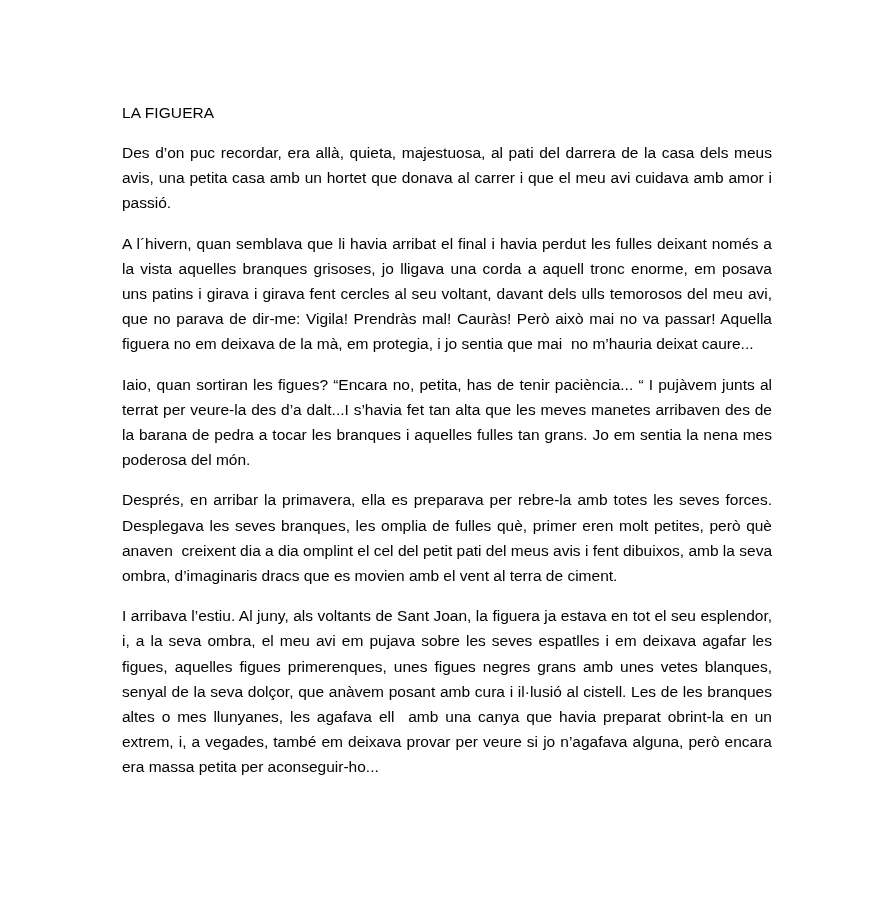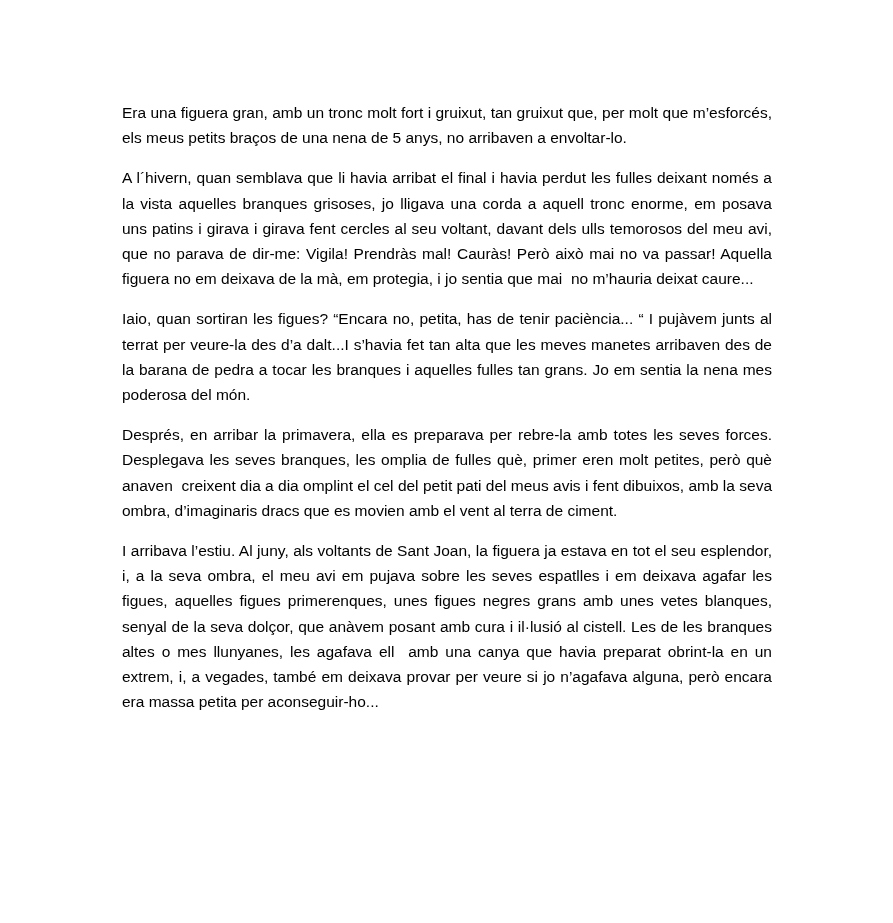--- a/index.html
+++ b/index.html
@@ -42,23 +42,24 @@
   }
   .para:last-child {
     margin-bottom: 12px;
   }
 </style>
 </head>
 <body>
 
 <div class="page">
 
+  <h1 class="doc-title">LA FIGUERA</h1>
 
+  <p class="para">Des d’on puc recordar, era allà, quieta, majestuosa, al pati del darrera de la casa dels meus avis, una petita casa amb un hortet que donava al carrer i que el meu avi cuidava amb amor i passió.</p>
 
-  <p class="para">Era una figuera gran, amb un tronc molt fort i gruixut, tan gruixut que, per molt que m’esforcés, els meus petits braços de una nena de 5 anys, no arribaven a envoltar-lo.</p>
 
   <p class="para">A l´hivern, quan semblava que li havia arribat el final i havia perdut les fulles deixant només a la vista aquelles branques grisoses, jo lligava una corda a aquell tronc enorme, em posava uns patins i girava i girava fent cercles al seu voltant, davant dels ulls temorosos del meu avi, que no parava de dir-me: Vigila! Prendràs mal! Cauràs! Però això mai no va passar! Aquella figuera no em deixava de la mà, em protegia, i jo sentia que mai  no m’hauria deixat caure...</p>
 
   <p class="para">Iaio, quan sortiran les figues? “Encara no, petita, has de tenir paciència... “ I pujàvem junts al terrat per veure-la des d’a dalt...I s’havia fet tan alta que les meves manetes arribaven des de la barana de pedra a tocar les branques i aquelles fulles tan grans. Jo em sentia la nena mes poderosa del món.</p>
 
   <p class="para">Després, en arribar la primavera, ella es preparava per rebre-la amb totes les seves forces. Desplegava les seves branques, les omplia de fulles què, primer eren molt petites, però què anaven  creixent dia a dia omplint el cel del petit pati del meus avis i fent dibuixos, amb la seva ombra, d’imaginaris dracs que es movien amb el vent al terra de ciment.</p>
 
   <p class="para">I arribava l’estiu. Al juny, als voltants de Sant Joan, la figuera ja estava en tot el seu esplendor, i, a la seva ombra, el meu avi em pujava sobre les seves espatlles i em deixava agafar les figues, aquelles figues primerenques, unes figues negres grans amb unes vetes blanques, senyal de la seva dolçor, que anàvem posant amb cura i il·lusió al cistell. Les de les branques altes o mes llunyanes, les agafava ell  amb una canya que havia preparat obrint-la en un extrem, i, a vegades, també em deixava provar per veure si jo n’agafava alguna, però encara era massa petita per aconseguir-ho...</p>
 
 </div>

